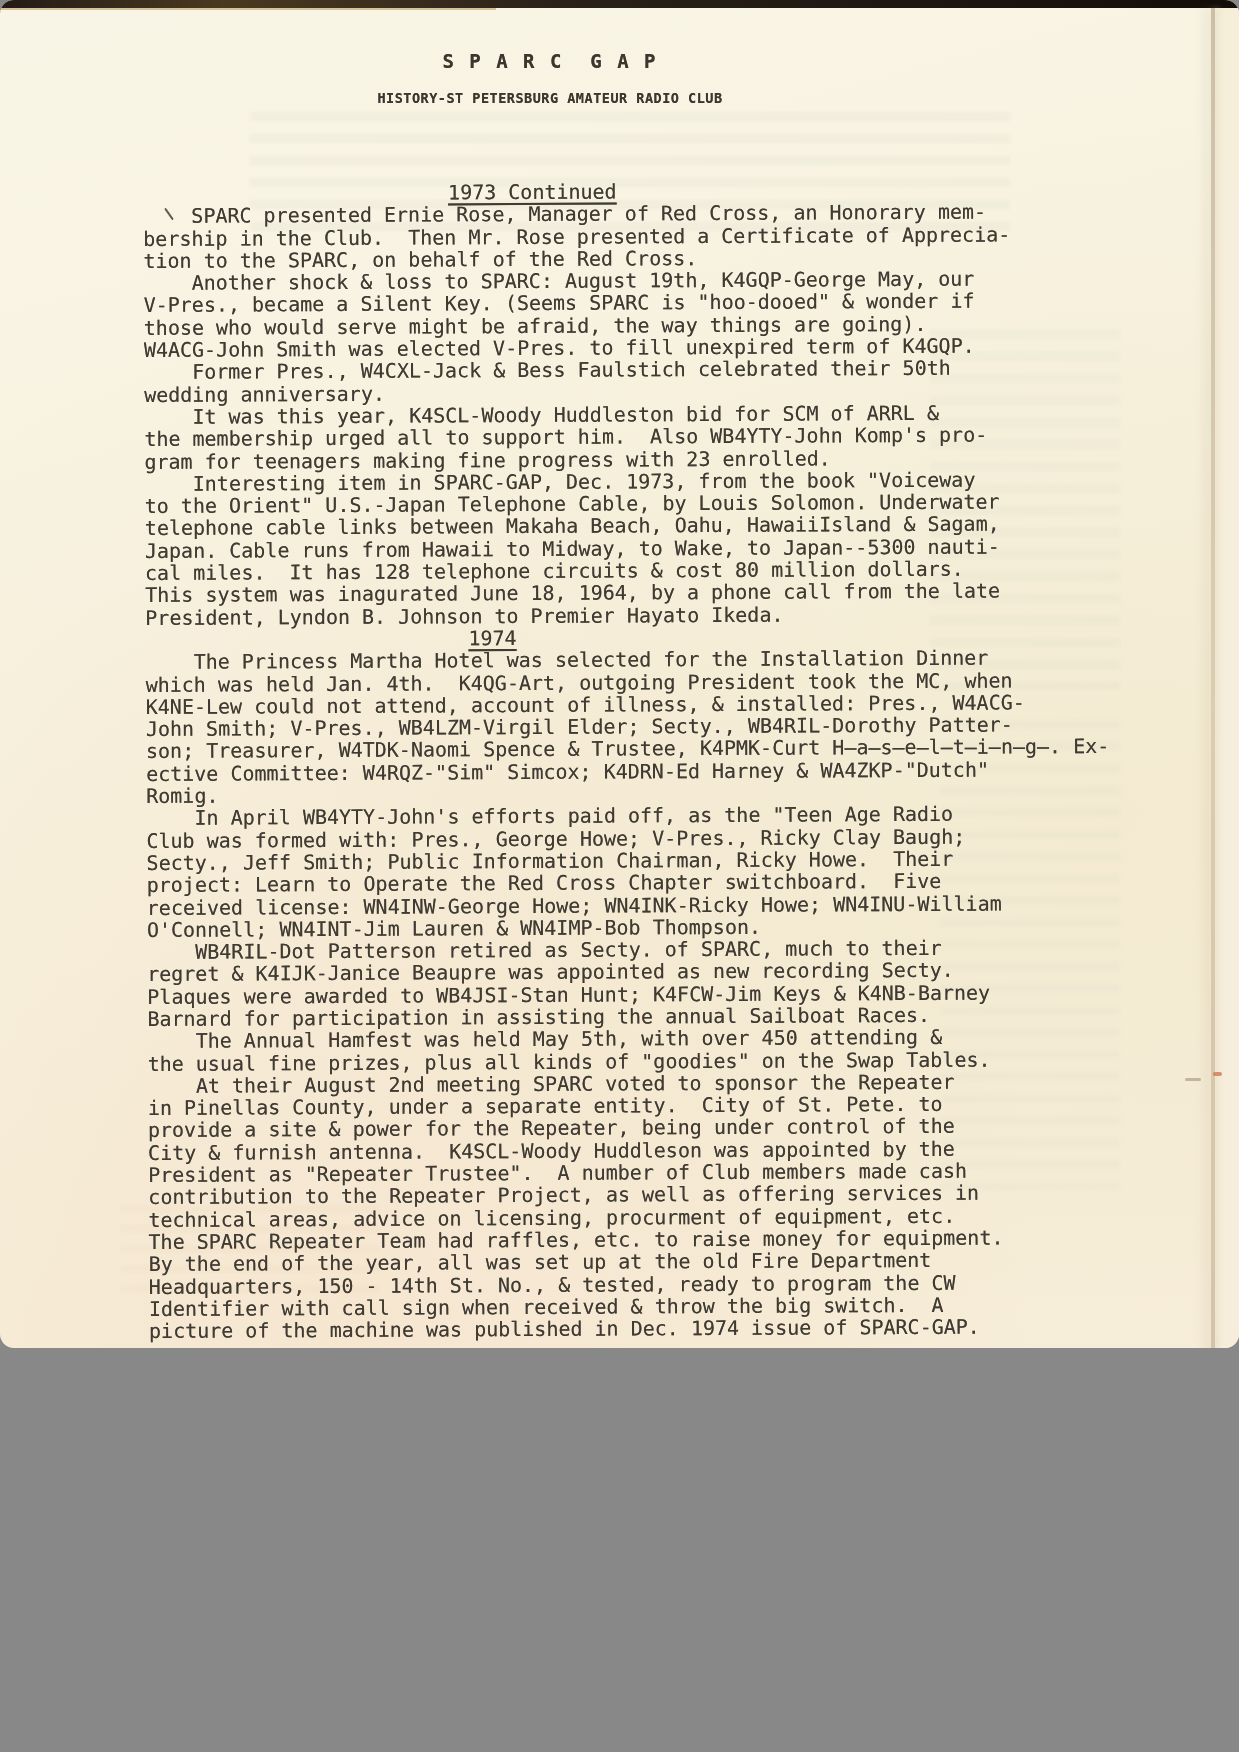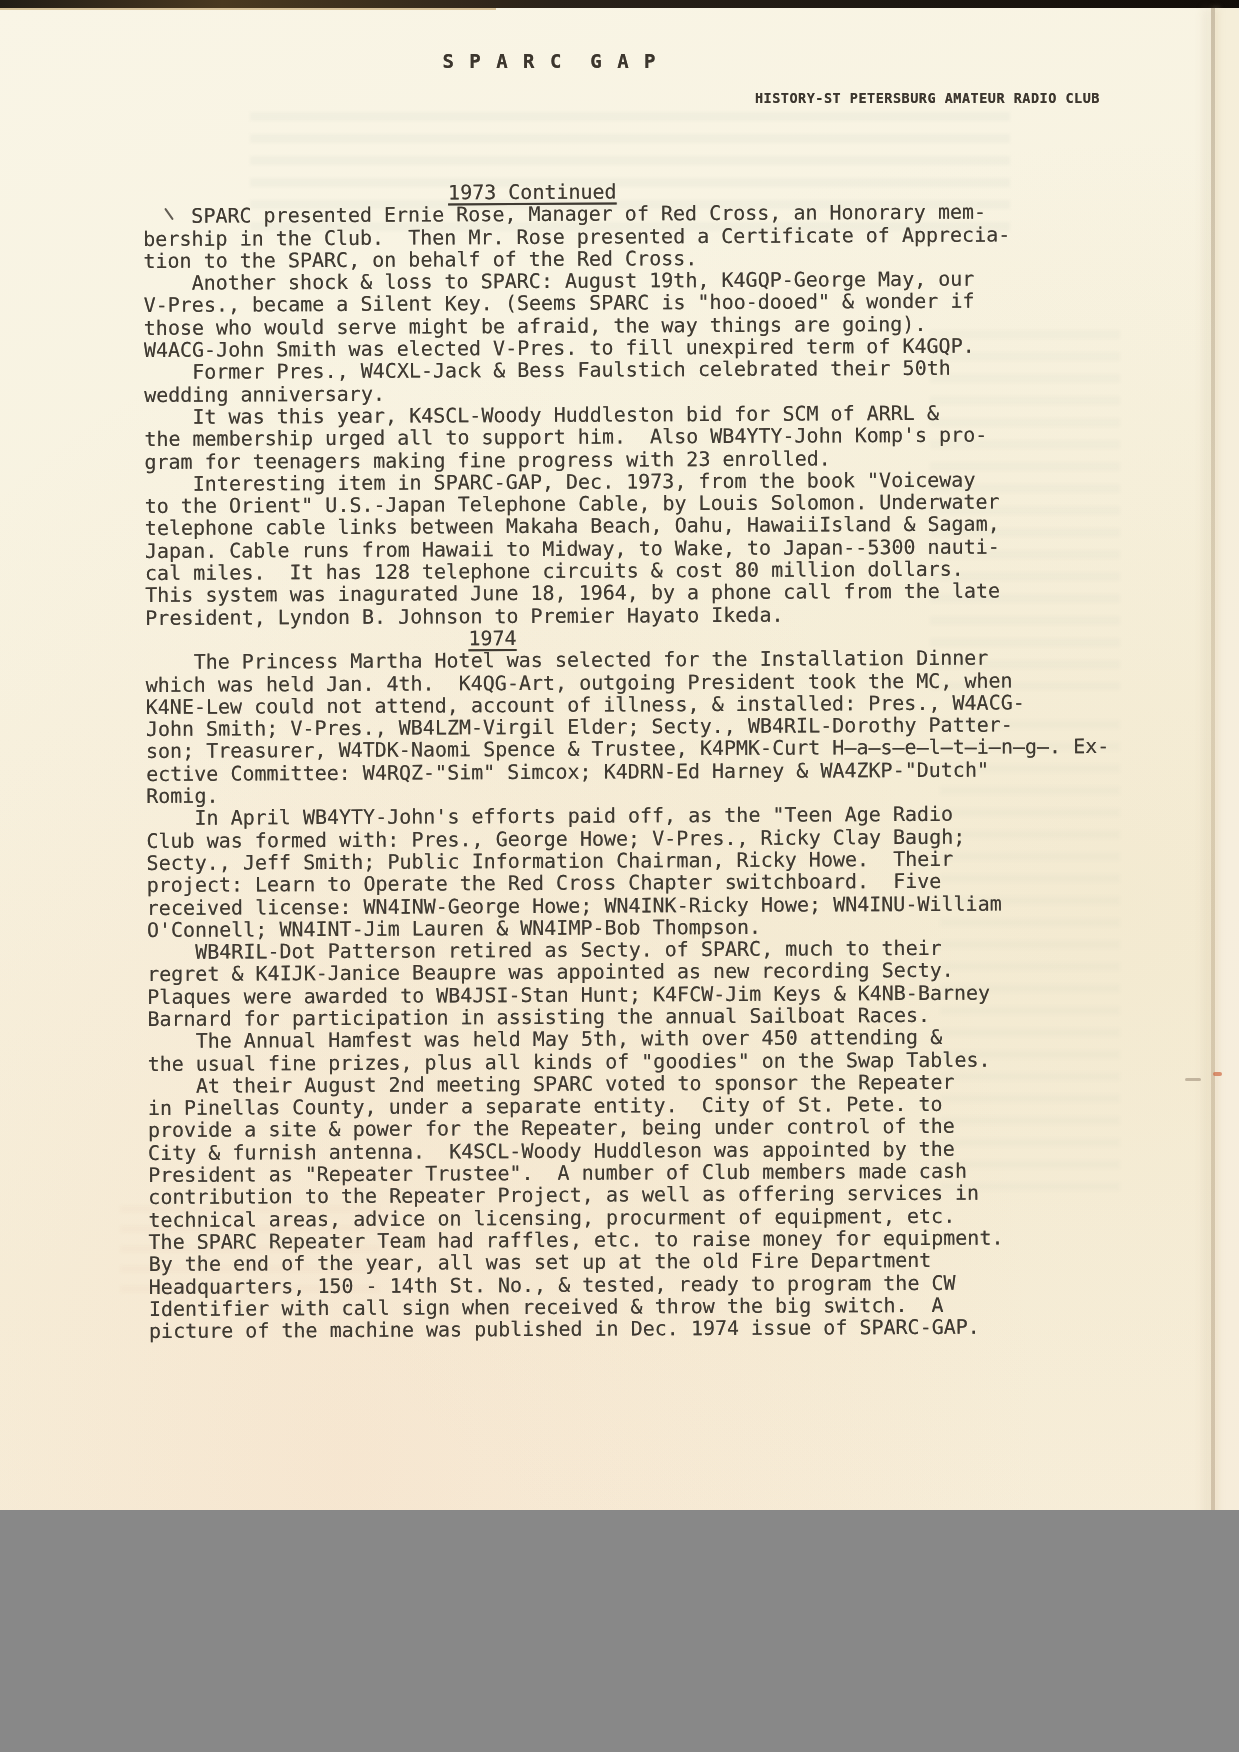--- a/index.html
+++ b/index.html
@@ -1,26 +1,27 @@
 <!DOCTYPE html>
 <html><head>
 <meta charset="utf-8">
 <style>
   html,body{margin:0;padding:0;background:#888;}
   .sheet{
     position:relative;
-    width:1239px;height:1510px;
+    width:1239px;height:1348px;
     margin:0 auto;
     overflow:hidden;
     background:
       radial-gradient(ellipse at 28% 97%, rgba(243,176,146,0.14), transparent 55%),
       radial-gradient(ellipse at 90% 60%, rgba(230,205,160,0.18), transparent 60%),
       linear-gradient(165deg,#f9f5e6 0%,#f7f2df 40%,#f6f0db 70%,#f7eeda 100%);
     font-family:"DejaVu Sans Mono", monospace;
     color:#3f3a32;
+    border-radius:14px;
   }
   
   .edge-top{
     position:absolute;top:0;left:0;width:100%;height:8px;
     background:linear-gradient(90deg,#221c16 0%,#4a3920 18%,#2a221a 45%,#1d1812 72%,#120d08 100%);
   }
   .edge-top::after{
     content:"";position:absolute;left:0;top:8px;width:40%;height:2px;
     background:rgba(186,150,90,0.55);
   }
@@ -60,21 +61,21 @@
     background:rgba(60,55,48,0.8);transform:rotate(-35deg);border-radius:1px;
   }
   
   .hdr{position:absolute;left:0;top:50px;width:1100px;text-align:center;}
   .hdr-title{
     font-size:19px;font-weight:bold;letter-spacing:2px;color:#3c362e;
     text-shadow:0 0 0.6px rgba(60,54,46,0.75);white-space:pre;
   }
   .hdr-sub{
     margin-top:18px;font-size:13.5px;font-weight:bold;letter-spacing:0.5px;
-    color:#3c362e;text-shadow:0 0 0.5px rgba(60,54,46,0.7);white-space:pre;text-align:right;
+    color:#3c362e;text-shadow:0 0 0.5px rgba(60,54,46,0.7);white-space:pre;
   }
   
   .doc{
     position:absolute;left:143px;top:183px;width:915px;
     transform:rotate(-0.3deg);transform-origin:0 0;
     font-size:20px;line-height:22.3px;
     text-shadow:0 0 0.6px rgba(63,58,50,0.65);
   }
   .para{white-space:pre;margin:0;}
   .sec-head{

